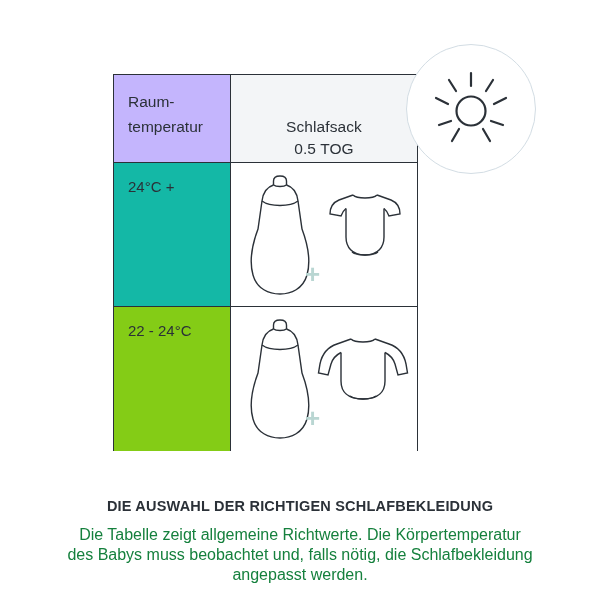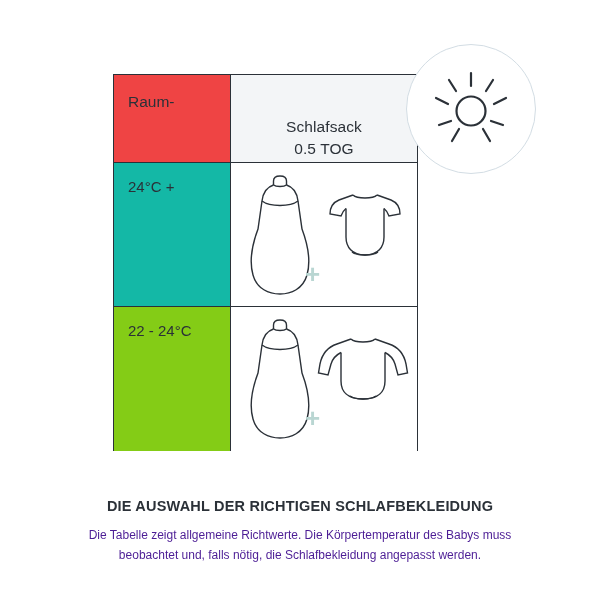--- a/index.html
+++ b/index.html
@@ -49,21 +49,21 @@
     width: 117px;
     box-sizing: border-box;
     border-right: 1px solid #2b3138;
     display: flex;
     flex-direction: column;
     justify-content: flex-start;
     padding: 14px 0 0 14px;
     background: #eceff3;
   }
   .row.header .cell-temp {
-    background: #ef4444;
+    background: #c4b5fd;
   }
   .row.body.first .cell-temp {
     background: #14b8a6;
   }
   .row.body.second .cell-temp {
     background: #84cc16;
   }
   .cell-garment {
     flex: 1;
     box-sizing: border-box;
@@ -151,37 +151,38 @@
     text-align: center;
   }
   .caption-title {
     font-size: 14.5px;
     font-weight: 700;
     letter-spacing: .2px;
     color: #2b3138;
     margin-bottom: 11px;
   }
   .caption-body {
-    font-size: 12px;
+    font-size: 16px;
     line-height: 20px;
-    color: #4c1d95;
+    color: #15803d;
     max-width: 470px;
     margin: 0 auto;
   }
 </style>
 </head>
 <body>
 
 <div class="sheet">
 
   <div class="table">
 
     <div class="row header">
       <div class="cell-temp">
         <div class="hdr-left-1">Raum-</div>
+        <div class="hdr-left-2">temperatur</div>
       </div>
       <div class="cell-garment">
         <div class="hdr-line">Schlafsack</div>
         <div class="hdr-line">0.5 TOG</div>
       </div>
     </div>
 
     <div class="row body first">
       <div class="cell-temp">
         <div class="temp-label">24°C +</div>

